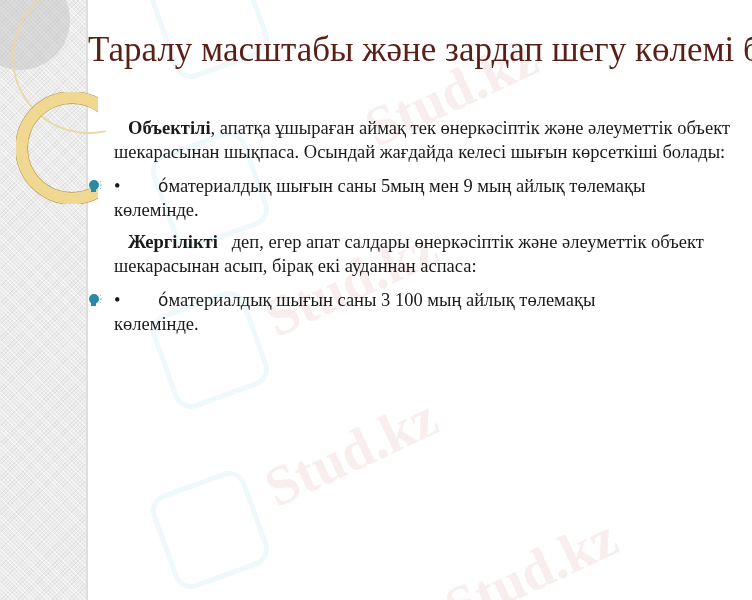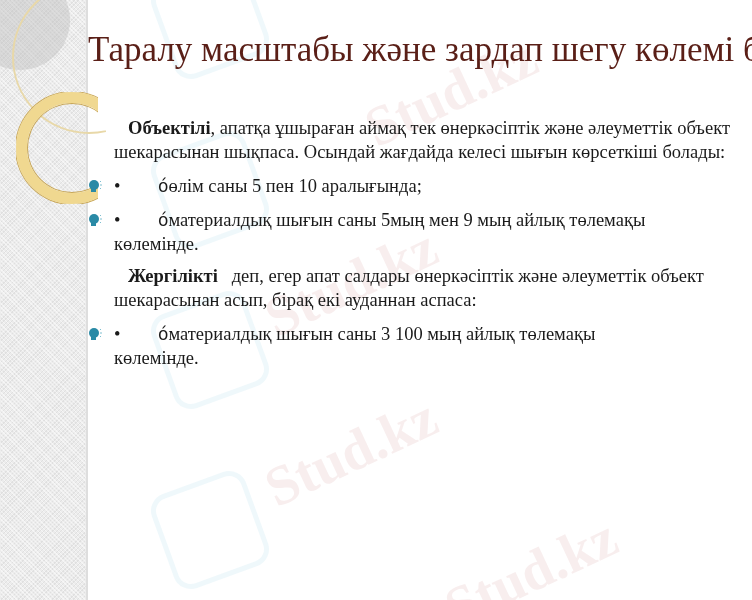--- a/index.html
+++ b/index.html
@@ -84,28 +84,20 @@
 
 <div class="content">
   <p class="para"><b>Объектілі</b><span>, апатқа ұшыраған аймақ тек өнеркәсіптік және әлеуметтік объект шекарасынан шықпаса. Осындай жағдайда келесі шығын көрсеткіші болады:</span></p>
 
   <div class="bullet-row">
     <svg class="bullet-icon" viewBox="0 0 14 14">
         <circle cx="6" cy="6" r="5" fill="#2a8aa6"></circle>
         <rect x="3" y="8" width="5" height="5" fill="#2a8aa6"></rect>
         <path d="M12 3 L13 2 M12 6 L14 6 M12 9 L13 10" stroke="#7fbfd0" stroke-width="1"></path>
       </svg>
-    <span class="dot">•</span><span class="lead">ó</span><span>өлім саны 5 пен 10 аралығында;</span>
-  </div>
-  <div class="bullet-row">
-    <svg class="bullet-icon" viewBox="0 0 14 14">
-        <circle cx="6" cy="6" r="5" fill="#2a8aa6"></circle>
-        <rect x="3" y="8" width="5" height="5" fill="#2a8aa6"></rect>
-        <path d="M12 3 L13 2 M12 6 L14 6 M12 9 L13 10" stroke="#7fbfd0" stroke-width="1"></path>
-      </svg>
     <span class="dot">•</span><span class="lead">ó</span><span>материалдық шығын саны  5мың мен 9 мың айлық төлемақы</span>
     <span class="cont">көлемінде.</span>
   </div>
 
   <div class="gap"></div>
   <p class="para"><b>Жергілікті</b><span style="white-space:pre-wrap;">   деп, егер апат салдары өнеркәсіптік және әлеуметтік объект шекарасынан асып, бірақ екі ауданнан аспаса:</span></p>
 
   <div class="bullet-row">
     <svg class="bullet-icon" viewBox="0 0 14 14">
         <circle cx="6" cy="6" r="5" fill="#2a8aa6"></circle>

